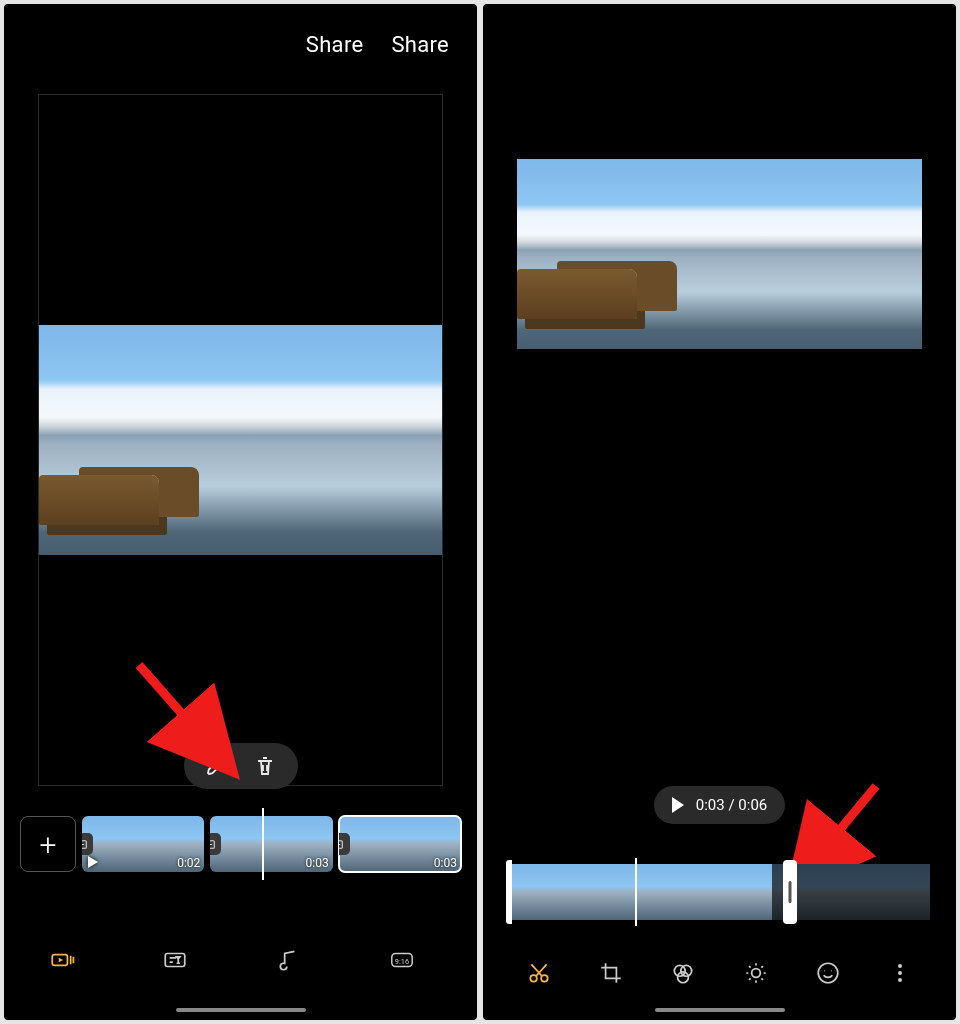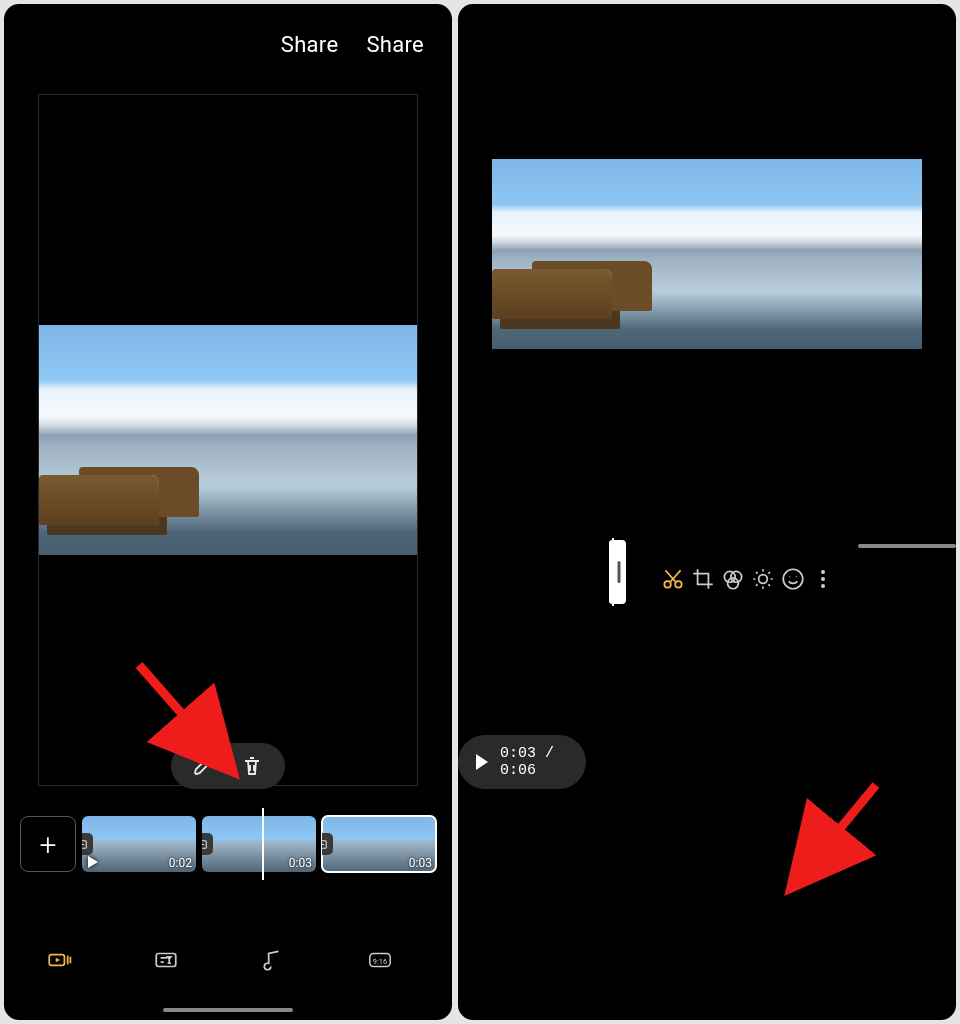--- a/index.html
+++ b/index.html
@@ -11,21 +11,21 @@
     font-family: -apple-system, BlinkMacSystemFont, "Segoe UI", Roboto, sans-serif;
     overflow: hidden;
   }
   .phone {
     flex: 1;
     background: #000;
     position: relative;
     color: #fff;
     display: flex;
     flex-direction: column;
-    border-radius: 15px;
+    border-radius: 4px;
   }
   .phone-left { margin: 4px 3px 4px 4px; }
   .phone-right { margin: 4px 4px 4px 3px; }
 
   
   .topbar {
     height: 80px;
     display: flex;
     justify-content: flex-end;
     align-items: center;
@@ -337,21 +337,21 @@
   </div>
   <div class="home-ind"></div>
 </div>
 
 <div class="phone phone-right">
 
   <div class="preview-right">
     <div class="preview-image"></div>
   </div>
 
-  <div style="flex:1; display:flex; flex-direction:row; justify-content:flex-end; position:relative;font-family:Liberation Mono, monospace;">
+  <div style="flex:1; display:flex; flex-direction:column; justify-content:flex-end; position:relative;">
     <div class="pb-pill">
       <span class="pb-play"></span>
       <span class="pb-time">
         <span>0:03</span><span> / </span><span>0:06</span>
       </span>
     </div>
 
     <div class="arrow" style="right:60px; bottom:108px;">
       <svg width="130" height="130">
         <defs>

